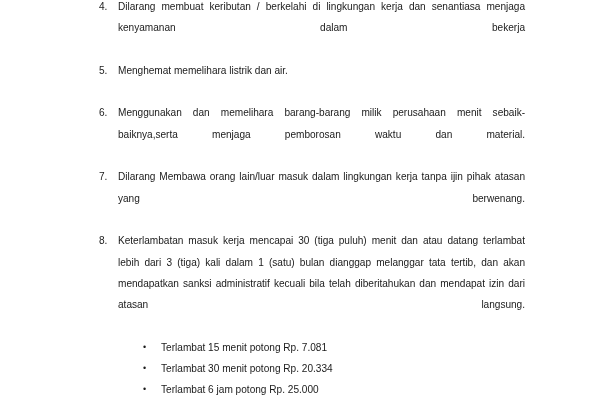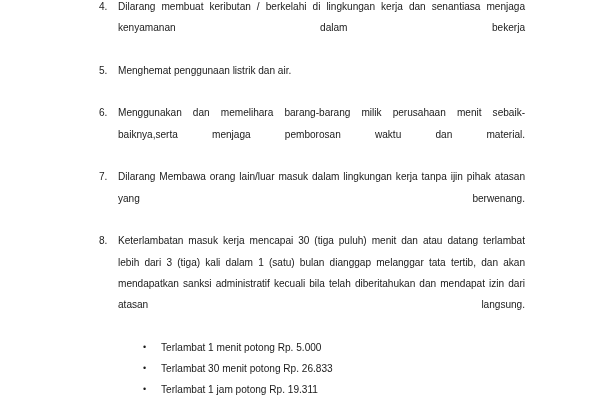--- a/index.html
+++ b/index.html
@@ -93,48 +93,48 @@
 <div class="page">
   <div class="doc-body">
 
     <div class="num-item">
       <span class="marker">4.</span>
       <span class="body">Dilarang membuat keributan / berkelahi di lingkungan kerja dan senantiasa menjaga kenyamanan dalam bekerja</span>
     </div>
 
     <div class="num-item nojust">
       <span class="marker">5.</span>
-      <span class="body">Menghemat penggunaan listrik dan air.</span>
+      <span class="body">Menghemat memelihara listrik dan air.</span>
     </div>
 
     <div class="num-item">
       <span class="marker">6.</span>
       <span class="body">Menggunakan dan memelihara barang-barang milik perusahaan menit sebaik-baiknya,serta menjaga pemborosan waktu dan material.</span>
     </div>
 
     <div class="num-item">
       <span class="marker">7.</span>
       <span class="body">Dilarang Membawa orang lain/luar masuk dalam lingkungan kerja tanpa ijin pihak atasan yang berwenang.</span>
     </div>
 
     <div class="num-item">
       <span class="marker">8.</span>
       <span class="body">Keterlambatan masuk kerja mencapai 30 (tiga puluh) menit dan atau datang terlambat lebih dari 3 (tiga) kali dalam 1 (satu) bulan dianggap melanggar tata tertib, dan akan mendapatkan sanksi administratif kecuali bila telah diberitahukan dan mendapat izin dari atasan langsung.</span>
     </div>
 
     <ul class="bullet-list">
       <li class="bullet-item">
         <span class="dot">•</span>
-        <span>Terlambat 1 menit potong Rp. 5.000</span>
+        <span>Terlambat 15 menit potong Rp. 7.081</span>
       </li>
       <li class="bullet-item">
         <span class="dot">•</span>
-        <span>Terlambat 30 menit potong Rp. 26.833</span>
+        <span>Terlambat 30 menit potong Rp. 20.334</span>
       </li>
       <li class="bullet-item">
         <span class="dot">•</span>
-        <span>Terlambat 1 jam potong Rp. 19.311</span>
+        <span>Terlambat 6 jam potong Rp. 25.000</span>
       </li>
 
     </ul>
 
   </div>
 </div>
 
 </body></html>

